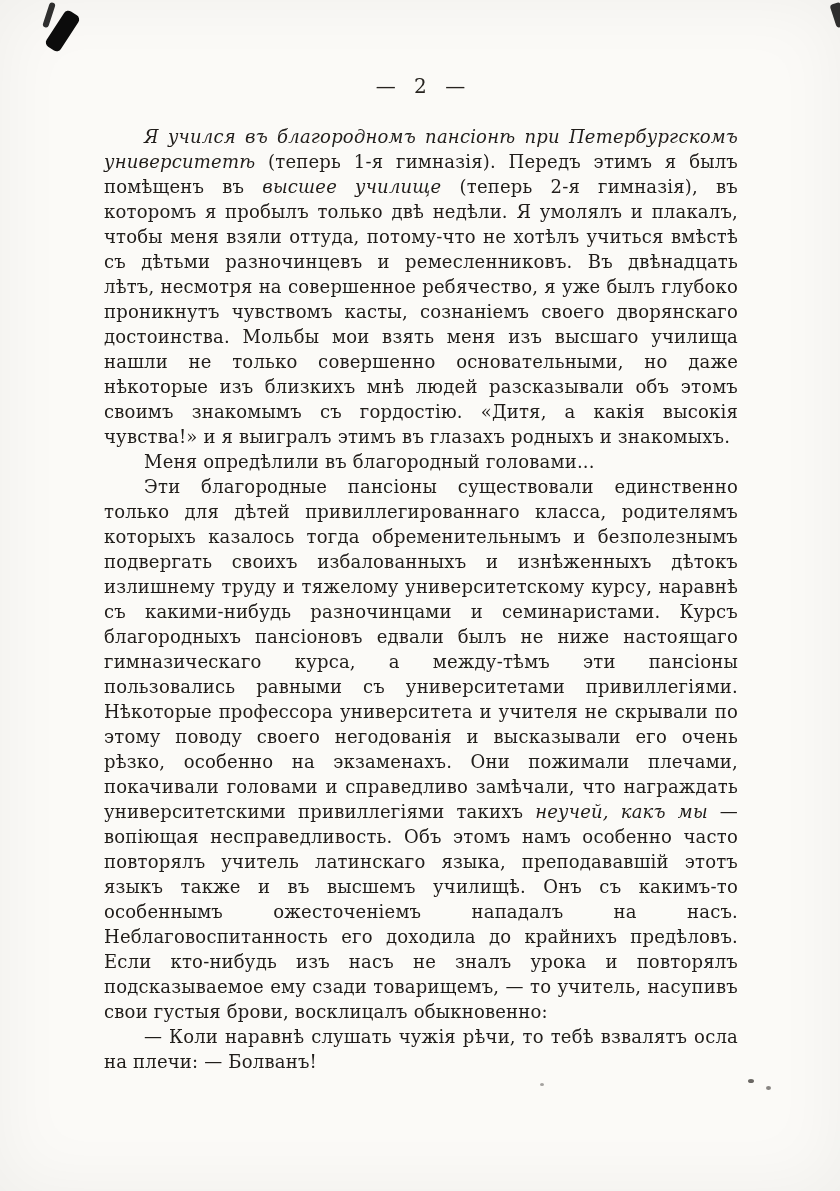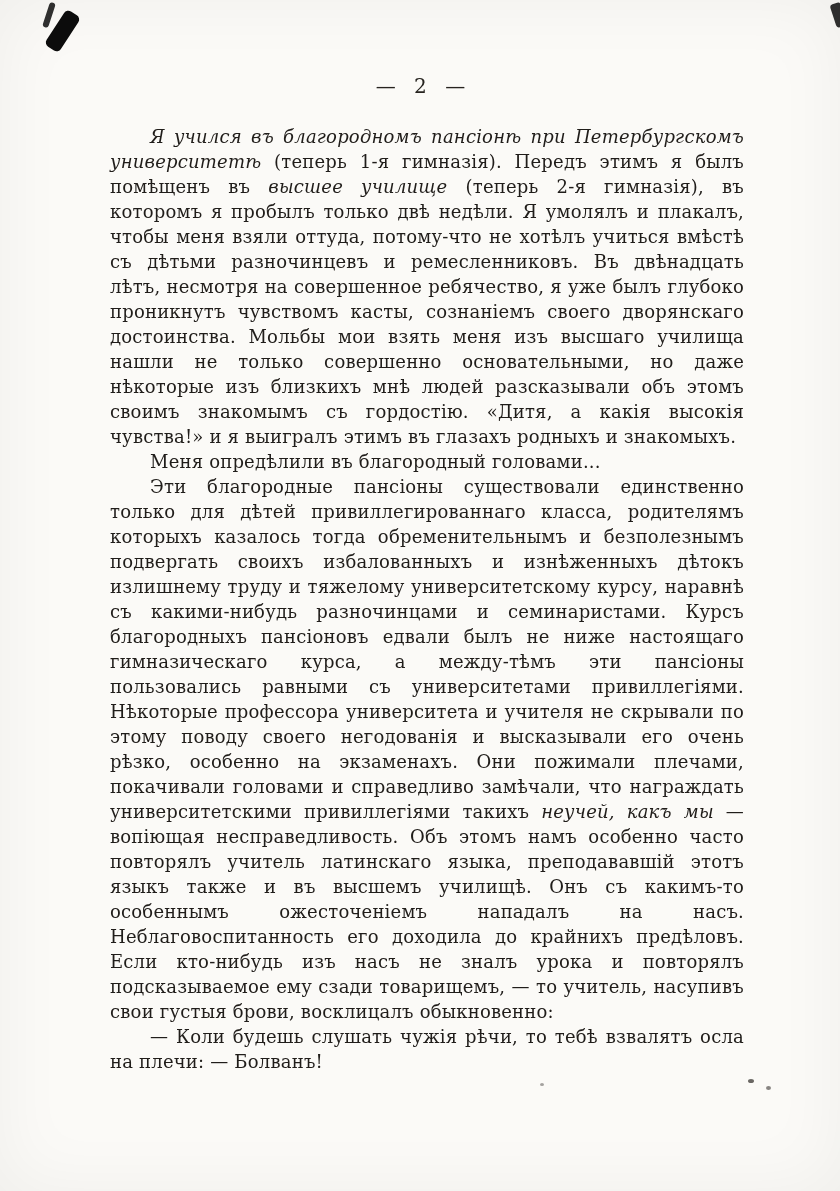--- a/index.html
+++ b/index.html
@@ -21,21 +21,20 @@
     letter-spacing:1px;
     color:#26231f;
   }
   .text-block {
     position:absolute;
     top:124px; left:104px; width:634px;
     font-size:18px;
     line-height:25px;
     text-align:justify;
     letter-spacing:0.2px;
-    margin-left:6px;
   }
   p.para { margin:0; text-indent:40px; }
   .em { font-style:italic; }
 
   
   .artifact { position:absolute; background:#0c0c0c; }
   .corner-tl {
     left:54px; top:10px; width:17px; height:42px;
     transform:rotate(33deg);
     border-radius:5px;
@@ -68,16 +67,16 @@
   <div class="speck speck-3"></div>
 
   <header class="page-header">
     <span>— 2 —</span>
   </header>
 
   <main class="text-block" id="text-block">
       <p class="para"><span class="em">Я учился въ благородномъ пансіонѣ при Петербургскомъ университетѣ</span><span> (теперь 1-я гимназія). Передъ этимъ я былъ помѣщенъ въ </span><span class="em">высшее училище</span><span> (теперь 2-я гимназія), въ которомъ я пробылъ только двѣ недѣли. Я умолялъ и плакалъ, чтобы меня взяли оттуда, потому-что не хотѣлъ учиться вмѣстѣ съ дѣтьми разночинцевъ и ремесленниковъ. Въ двѣнадцать лѣтъ, несмотря на совершенное ребячество, я уже былъ глубоко проникнутъ чувствомъ касты, сознаніемъ своего дворянскаго достоинства. Мольбы мои взять меня изъ высшаго училища нашли не только совершенно основательными, но даже нѣкоторые изъ близкихъ мнѣ людей разсказывали объ этомъ своимъ знакомымъ съ гордостію. «Дитя, а какія высокія чувства!» и я выигралъ этимъ въ глазахъ родныхъ и знакомыхъ.</span></p>
       <p class="para"><span>Меня опредѣлили въ благородный головами...</span></p>
       <p class="para"><span>Эти благородные пансіоны существовали единственно только для дѣтей привиллегированнаго класса, родителямъ которыхъ казалось тогда обременительнымъ и безполезнымъ подвергать своихъ избалованныхъ и изнѣженныхъ дѣтокъ излишнему труду и тяжелому университетскому курсу, наравнѣ съ какими-нибудь разночинцами и семинаристами. Курсъ благородныхъ пансіоновъ едвали былъ не ниже настоящаго гимназическаго курса, а между-тѣмъ эти пансіоны пользовались равными съ университетами привиллегіями. Нѣкоторые профессора университета и учителя не скрывали по этому поводу своего негодованія и высказывали его очень рѣзко, особенно на экзаменахъ. Они пожимали плечами, покачивали головами и справедливо замѣчали, что награждать университетскими привиллегіями такихъ </span><span class="em">неучей, какъ мы</span><span> — вопіющая несправедливость. Объ этомъ намъ особенно часто повторялъ учитель латинскаго языка, преподававшій этотъ языкъ также и въ высшемъ училищѣ. Онъ съ какимъ-то особеннымъ ожесточеніемъ нападалъ на насъ. Неблаговоспитанность его доходила до крайнихъ предѣловъ. Если кто-нибудь изъ насъ не зналъ урока и повторялъ подсказываемое ему сзади товарищемъ, — то учитель, насупивъ свои густыя брови, восклицалъ обыкновенно:</span></p>
-      <p class="para"><span>— Коли будешь слушать чужія рѣчи, то тебѣ взвалятъ осла на плечи: — Болванъ!</span></p>
+      <p class="para"><span>— Коли наравнѣ слушать чужія рѣчи, то тебѣ взвалятъ осла на плечи: — Болванъ!</span></p>
     </main>
 
 </div>
 
 </body></html>

